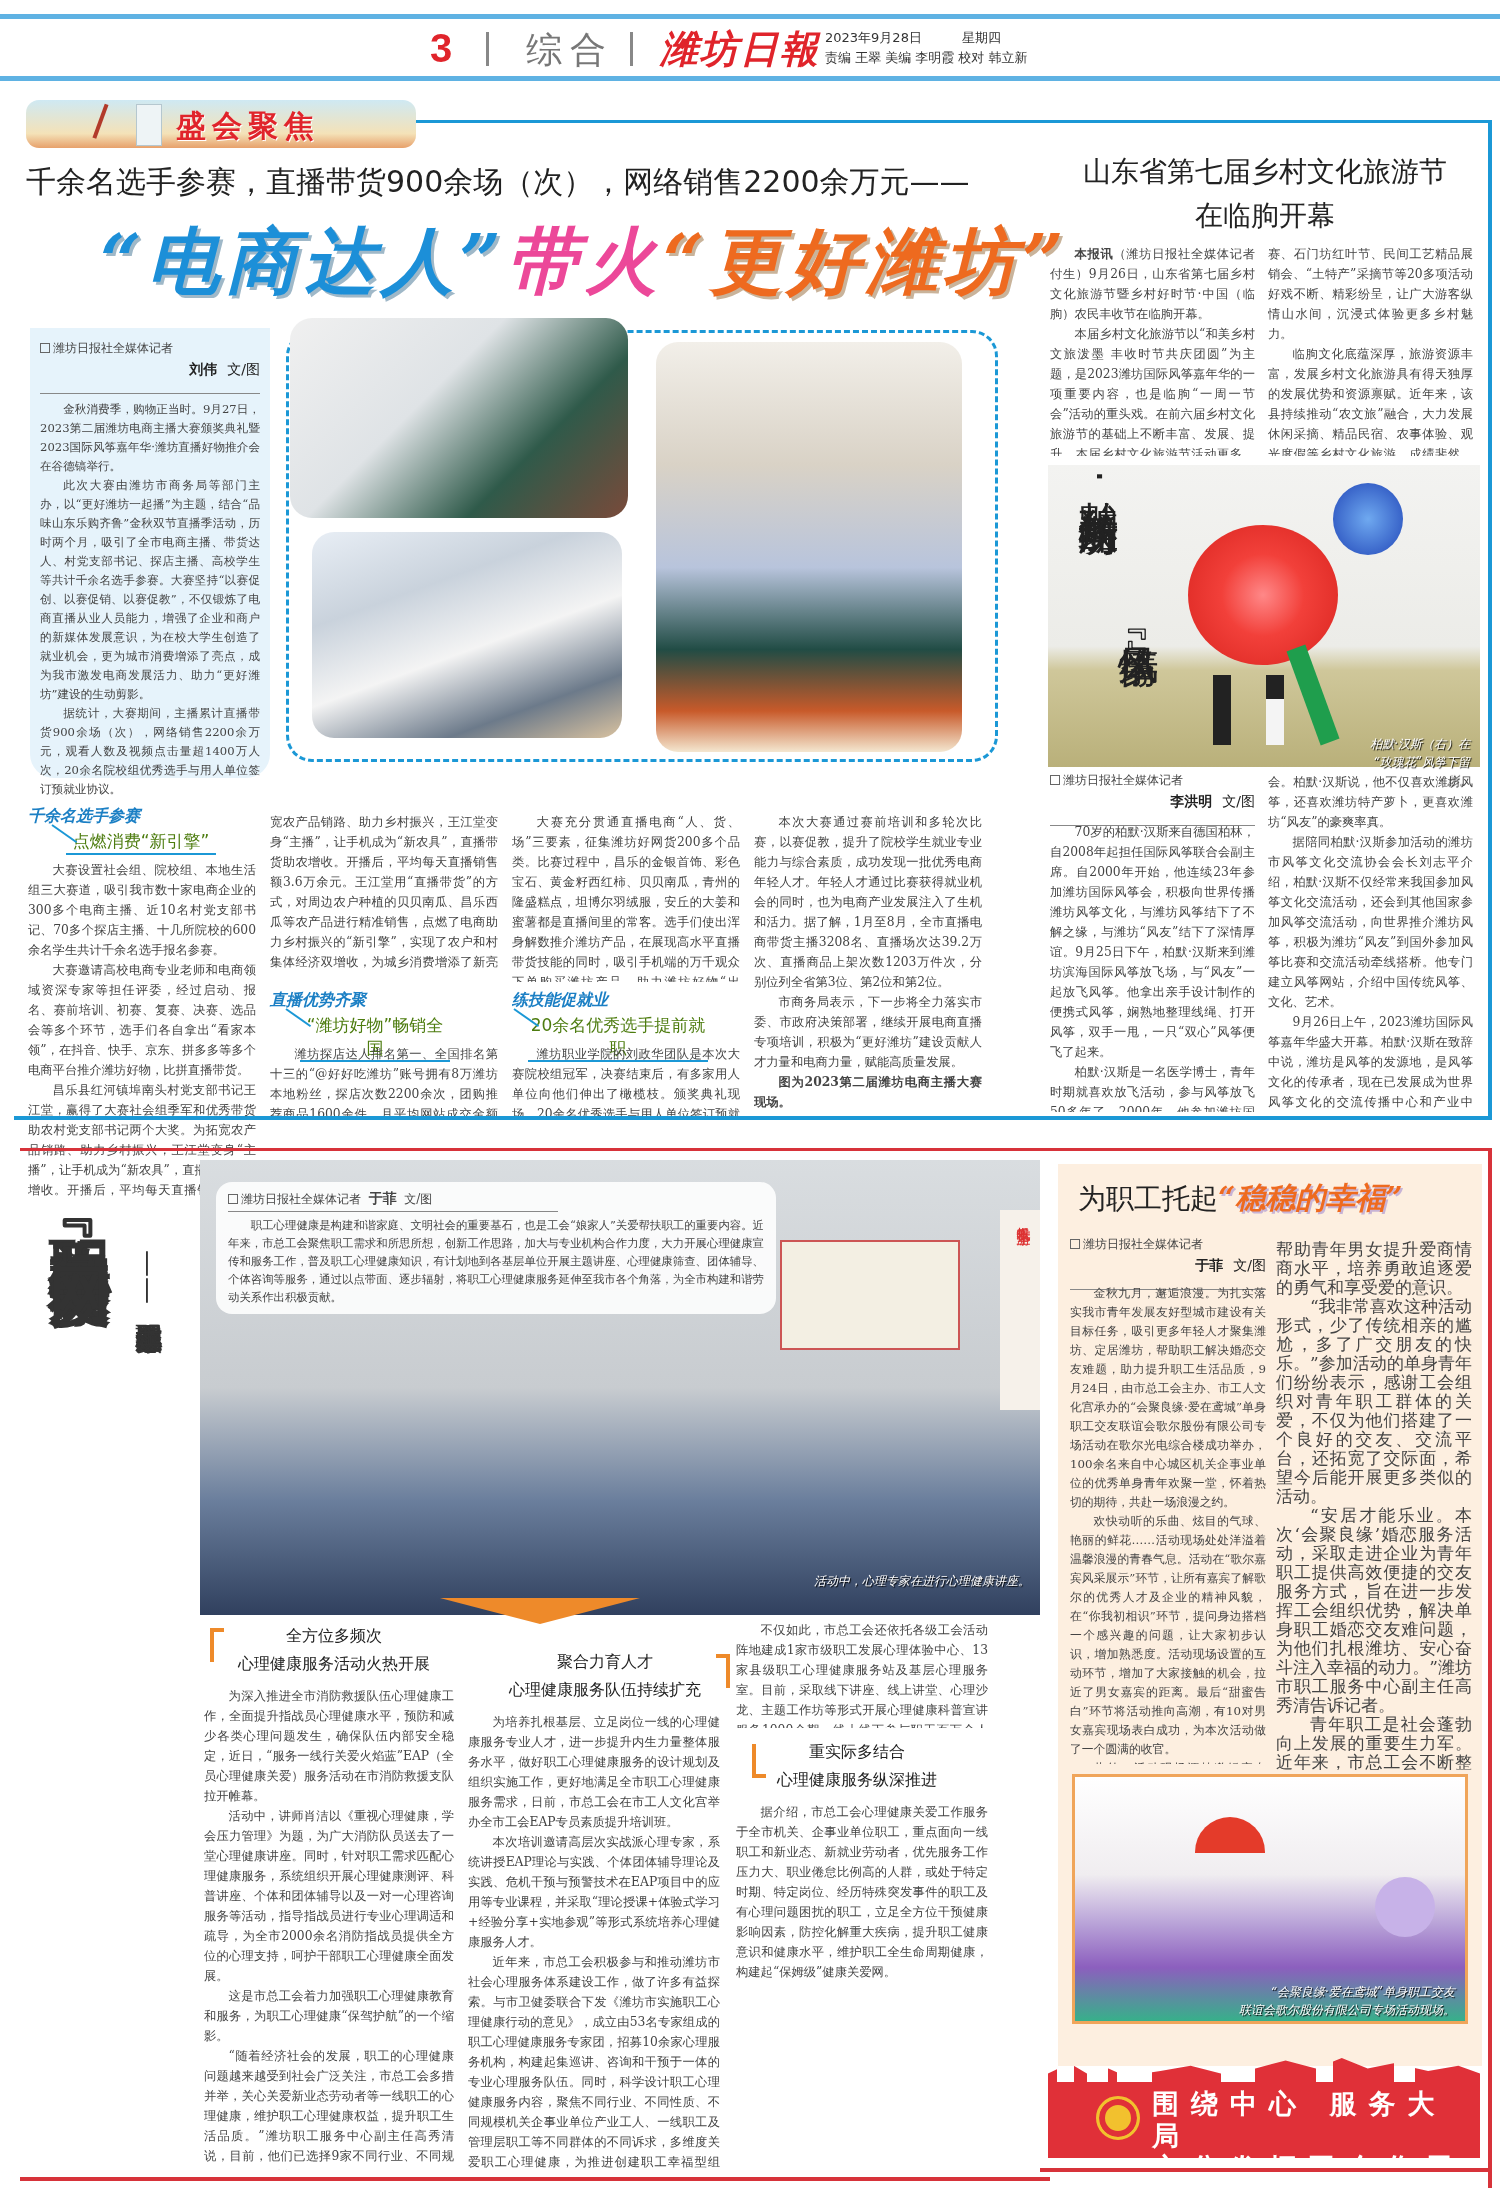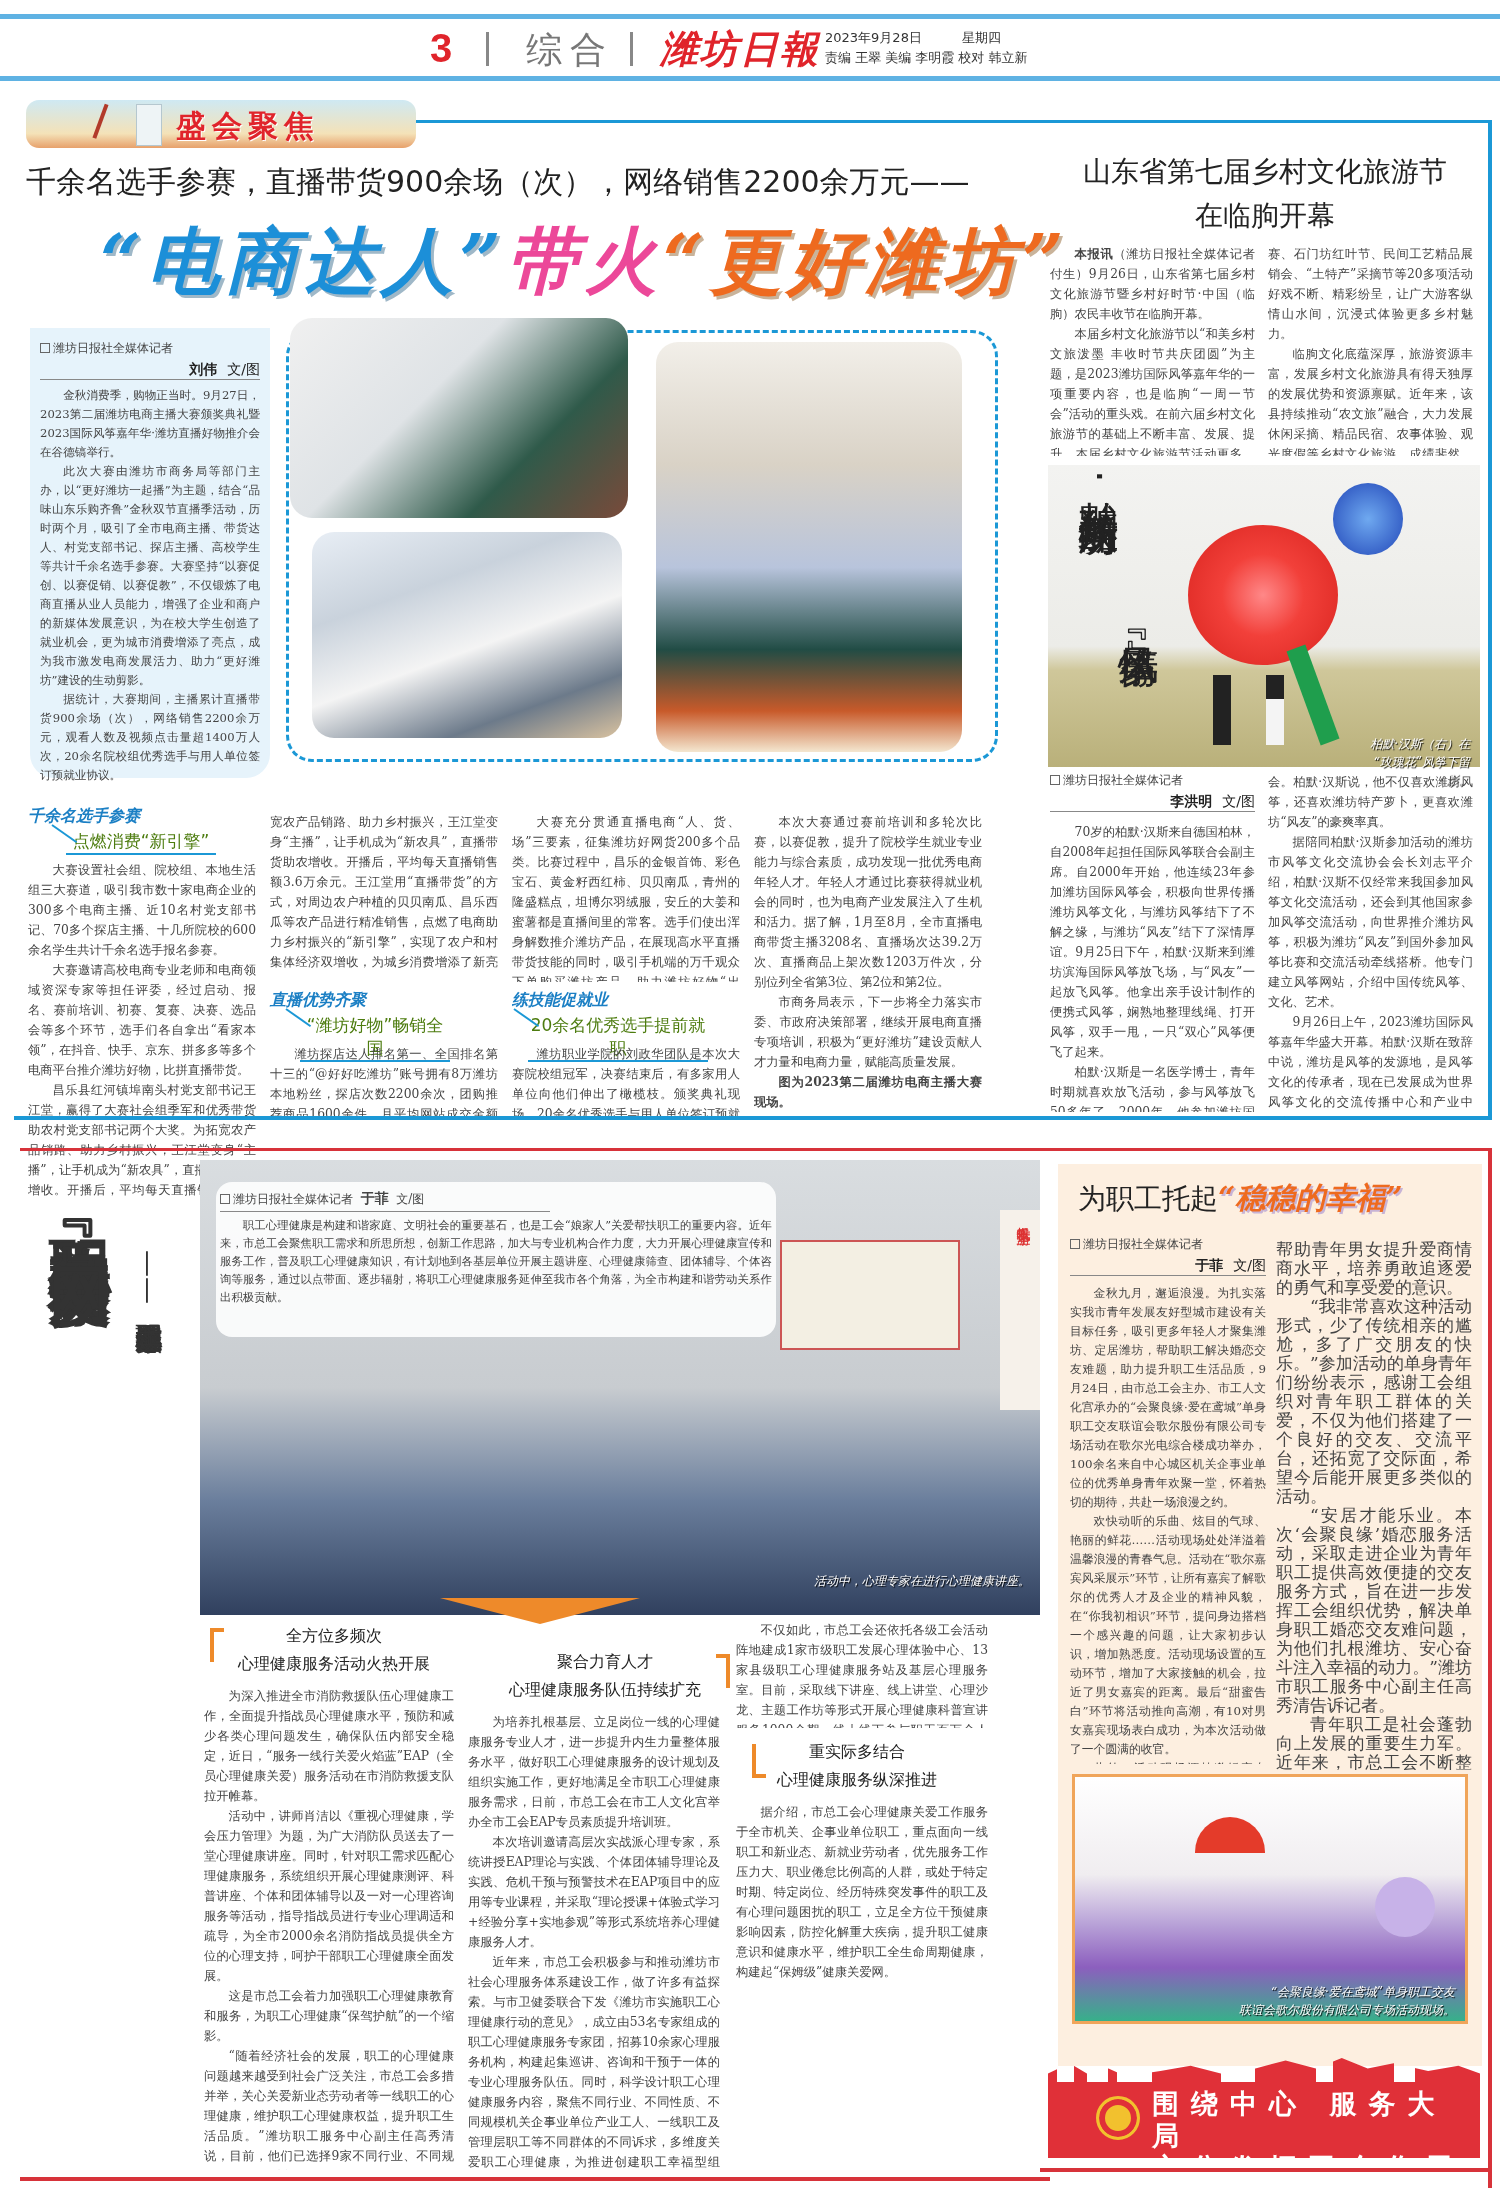--- a/index.html
+++ b/index.html
@@ -22,21 +22,21 @@
 .banner .kite{position:absolute;left:72px;top:6px;width:20px;height:36px;border-left:4px solid #b23a2a;transform:rotate(20deg)}
 .banner-text{position:absolute;left:150px;top:6px;font:bold 30px "DejaVu Serif",serif;color:#e0242b;letter-spacing:6px;text-shadow:1px 1px 0 #fff}
 .kicker{position:absolute;left:26px;top:162px;font:30px "DejaVu Sans",sans-serif;color:#222;letter-spacing:0px}
 .headline{position:absolute;left:100px;top:214px;font:bold italic 72px "DejaVu Serif",serif;letter-spacing:6px;white-space:nowrap}
 .headline .blue{color:#1c8fd8;text-shadow:3px 3px 0 #9fb8c8}
 .headline .black{color:#ec4899}
 .headline .orange{color:#ee6a1f;text-shadow:3px 3px 0 #c9b39a}
 .intro-box{position:absolute;left:30px;top:328px;width:240px;height:450px;background:#e6f3fb;border-radius:0 0 24px 24px;padding:12px 10px}
 .byline-small{font:12px "DejaVu Serif",serif;color:#444}
 .byline-small .sq{display:inline-block;width:10px;height:10px;border:1px solid #666;margin-right:3px;vertical-align:-1px}
-.byline-name{text-align:right;font:14px "DejaVu Sans",sans-serif;color:#222;margin-top:4px;border-bottom:1px solid #888;padding-bottom:0}
+.byline-name{text-align:right;font:14px "DejaVu Sans",sans-serif;color:#222;margin-top:4px;border-bottom:1px solid #888;padding-bottom:14px}
 .byline-name .n{font-weight:bold;margin-right:10px}
 .body{font:12.3px/20px "DejaVu Serif",serif;color:#444;text-align:justify}
 .body p{text-indent:2em}
 .photo{position:absolute;border-radius:22px;overflow:hidden}
 .dash-frame{position:absolute;border:3px dashed #1b98d6;border-radius:26px}
 .sub-head{position:absolute;font:bold 16px "DejaVu Sans",sans-serif;color:#1b7fc4;font-style:italic}
 .sub-title{position:absolute;font:17px "DejaVu Sans",sans-serif;color:#4d7c0f;text-align:center;border-bottom:2px solid #1b98d6}
 .sub-title:before{content:"";position:absolute;left:-14px;top:-6px;width:30px;height:2px;background:#1b98d6;transform:rotate(35deg);transform-origin:left}
 .col{position:absolute}
 
@@ -48,21 +48,21 @@
 .vert-title{position:absolute;writing-mode:vertical-rl;font:40px/50px "DejaVu Sans",sans-serif;color:#222}
 .caption-italic{position:absolute;font:italic 12px "DejaVu Serif",serif;color:#fff;text-shadow:1px 1px 1px #000;line-height:18px}
 
 .bot-frame{position:absolute;left:14px;top:1148px;width:1478px;height:1040px;border-right:4px solid #d7333a}
 .bot-rule{position:absolute;left:20px;top:2177px;width:1030px;height:4px;background:#d7333a}
 .bot-rule2{position:absolute;left:1040px;top:2168px;width:452px;height:4px;background:#d7333a}
 .bot-top-rule{position:absolute;left:20px;top:1148px;width:1472px;height:3px;background:#d7333a}
 .big-vert{position:absolute;left:44px;top:1190px;writing-mode:vertical-rl;font:bold 62px/72px "DejaVu Serif",serif;color:#333;letter-spacing:2px}
 .sub-vert{position:absolute;left:134px;top:1250px;writing-mode:vertical-rl;font:27px/30px "DejaVu Sans",sans-serif;color:#333}
 .meeting-photo{position:absolute;left:200px;top:1160px;width:840px;height:455px;background:linear-gradient(#d9dde0 0%,#c8ccd0 50%,#6a7e9c 75%,#30405e 100%);overflow:hidden}
-.intro-overlay{position:absolute;left:16px;top:22px;width:560px;height:155px;background:rgba(255,255,255,.88);border-radius:16px;padding:8px 4px}
+.intro-overlay{position:absolute;left:16px;top:22px;width:560px;height:132px;background:rgba(255,255,255,.88);border-radius:16px;padding:8px 12px}
 .screen{position:absolute;left:580px;top:80px;width:180px;height:110px;background:#f3efe3;border:2px solid #c55}
 .bracket-head{position:absolute;text-align:center;font:16px/28px "DejaVu Sans",sans-serif;color:#222}
 .bracket-head .b{position:absolute;border:4px solid #ee8a2a}
 .orange-triangle{position:absolute;left:440px;top:1598px;width:0;height:0;border-left:100px solid transparent;border-right:100px solid transparent;border-top:26px solid #ee8a2a}
 .right-box{position:absolute;left:1058px;top:1164px;width:424px;height:902px;background:#fdefe0}
 .rb-title{position:absolute;left:20px;top:14px;font:28px "DejaVu Sans",sans-serif;color:#222;white-space:nowrap}
 .rb-title .em{font:bold italic 30px "DejaVu Serif",serif;color:#ee6a1f;text-shadow:2px 2px 0 #c8b4d6}
 .party-photo{position:absolute;left:14px;top:610px;width:396px;height:250px;border:3px solid #f0a55a;background:linear-gradient(#ffffff 0%,#f0edf0 40%,#b9a3d8 60%,#8c5fbe 78%,#37b08a 100%);overflow:hidden}
 .footer-banner{position:absolute;left:1048px;top:2082px;width:432px;height:76px;background:#e03038;overflow:hidden}
 .skyline{position:absolute;left:1048px;top:2058px;width:432px;height:26px;background:linear-gradient(90deg,#e03038 2%,transparent 2% 6%,#e03038 6% 9%,transparent 9% 14%,#e03038 14% 16%,transparent 16% 24%,#e03038 24% 40%,transparent 40% 48%,#e03038 48% 62%,transparent 62% 66%,#e03038 66% 80%,transparent 80% 85%,#e03038 85%);clip-path:polygon(0 60%,5% 20%,9% 60%,14% 40%,18% 70%,26% 50%,33% 30%,40% 60%,48% 40%,55% 10%,62% 40%,68% 0,74% 40%,80% 20%,88% 50%,95% 30%,100% 60%,100% 100%,0 100%)}

